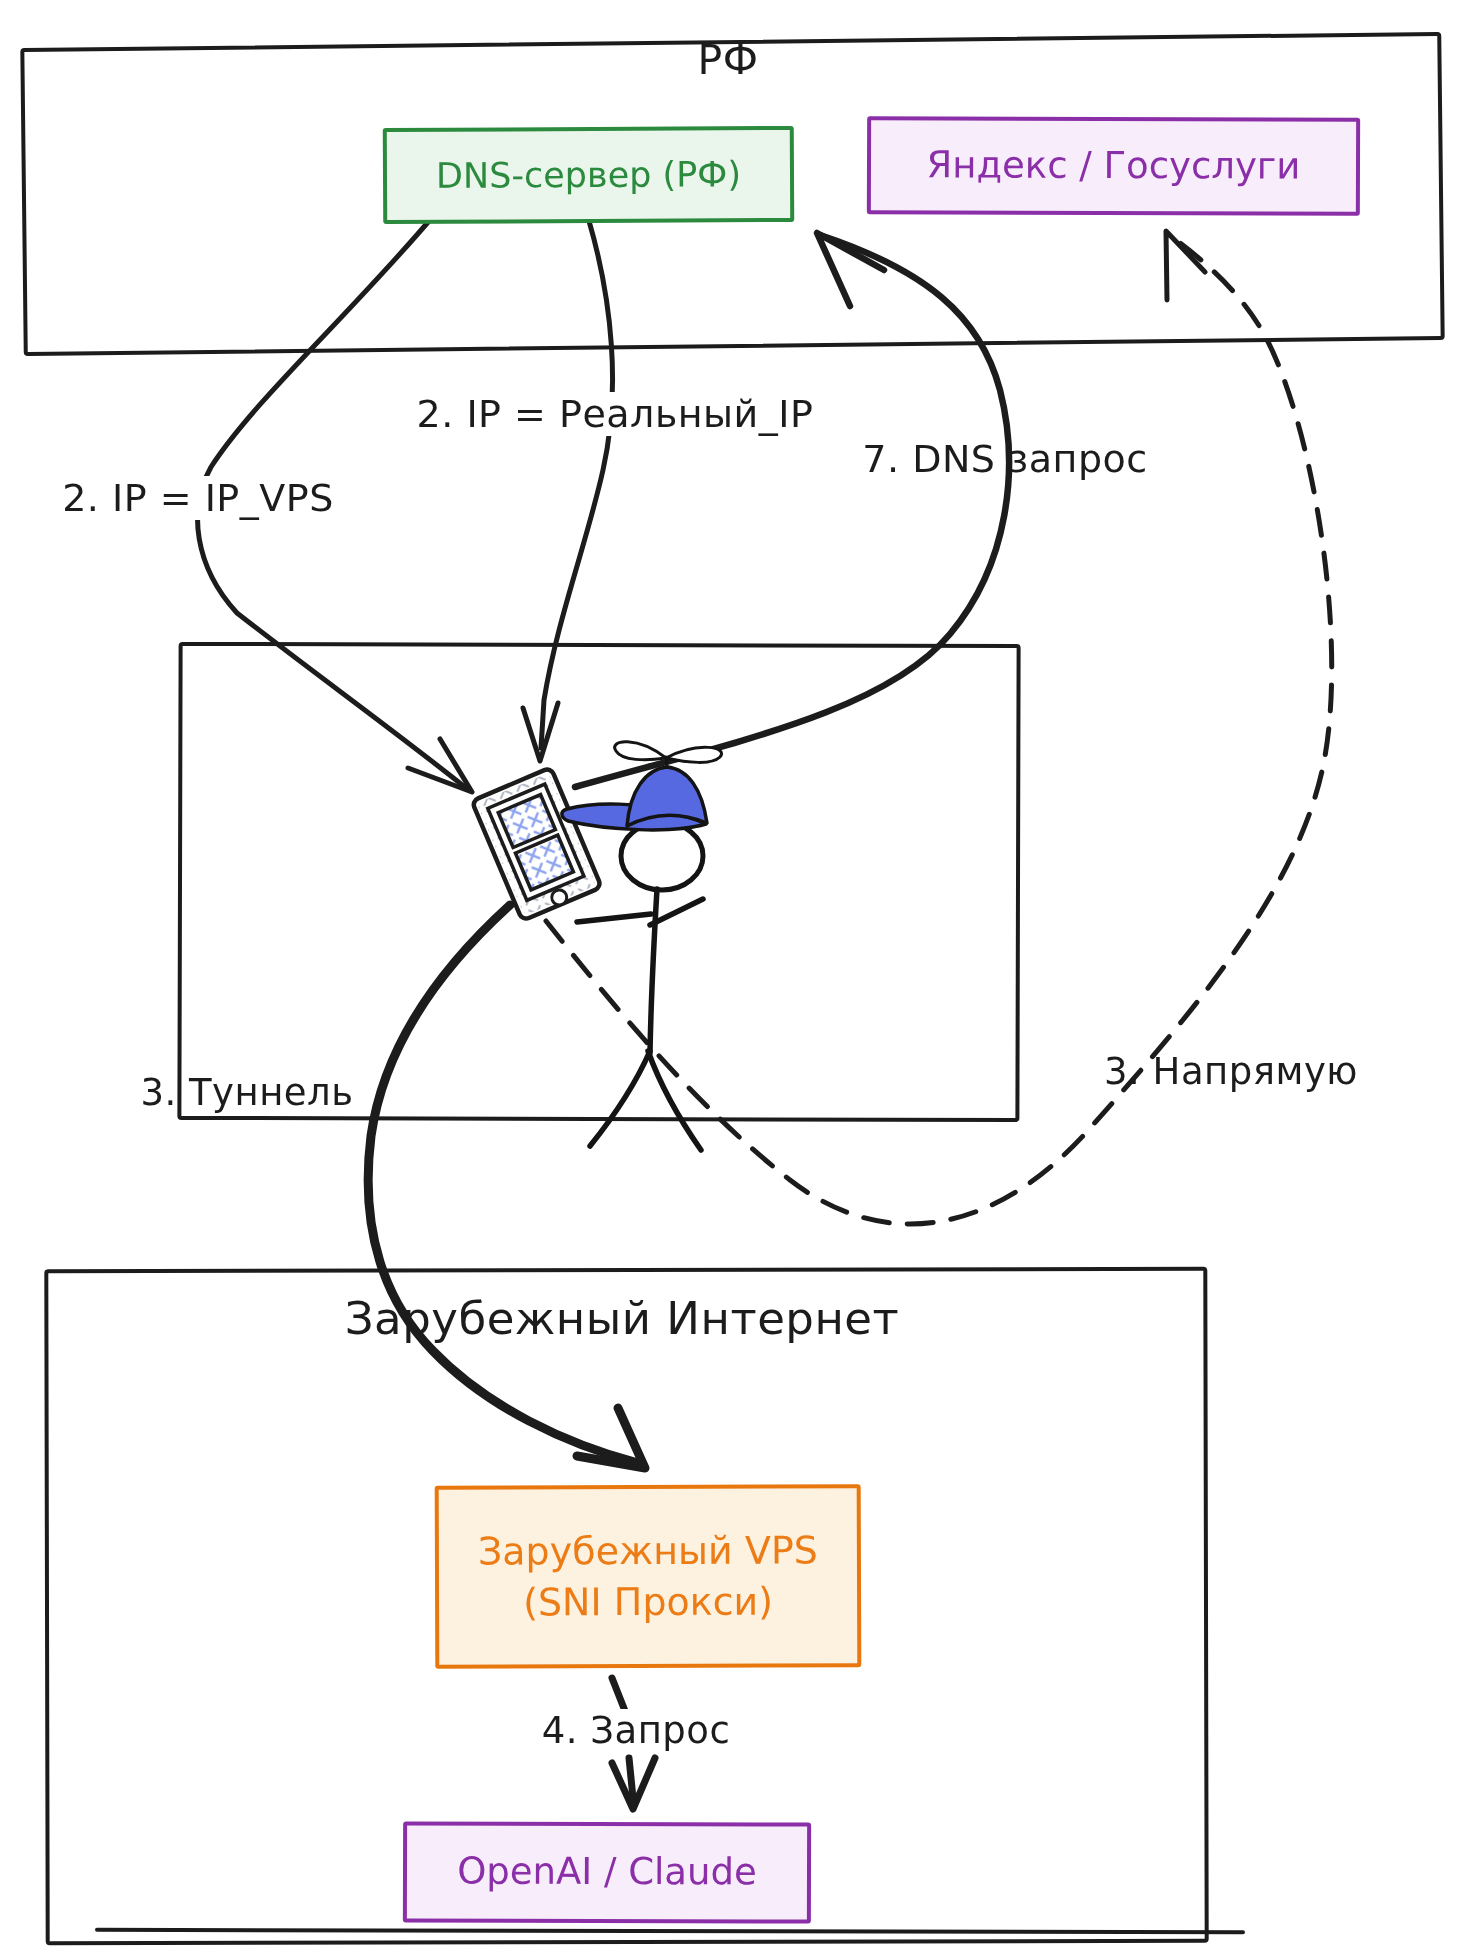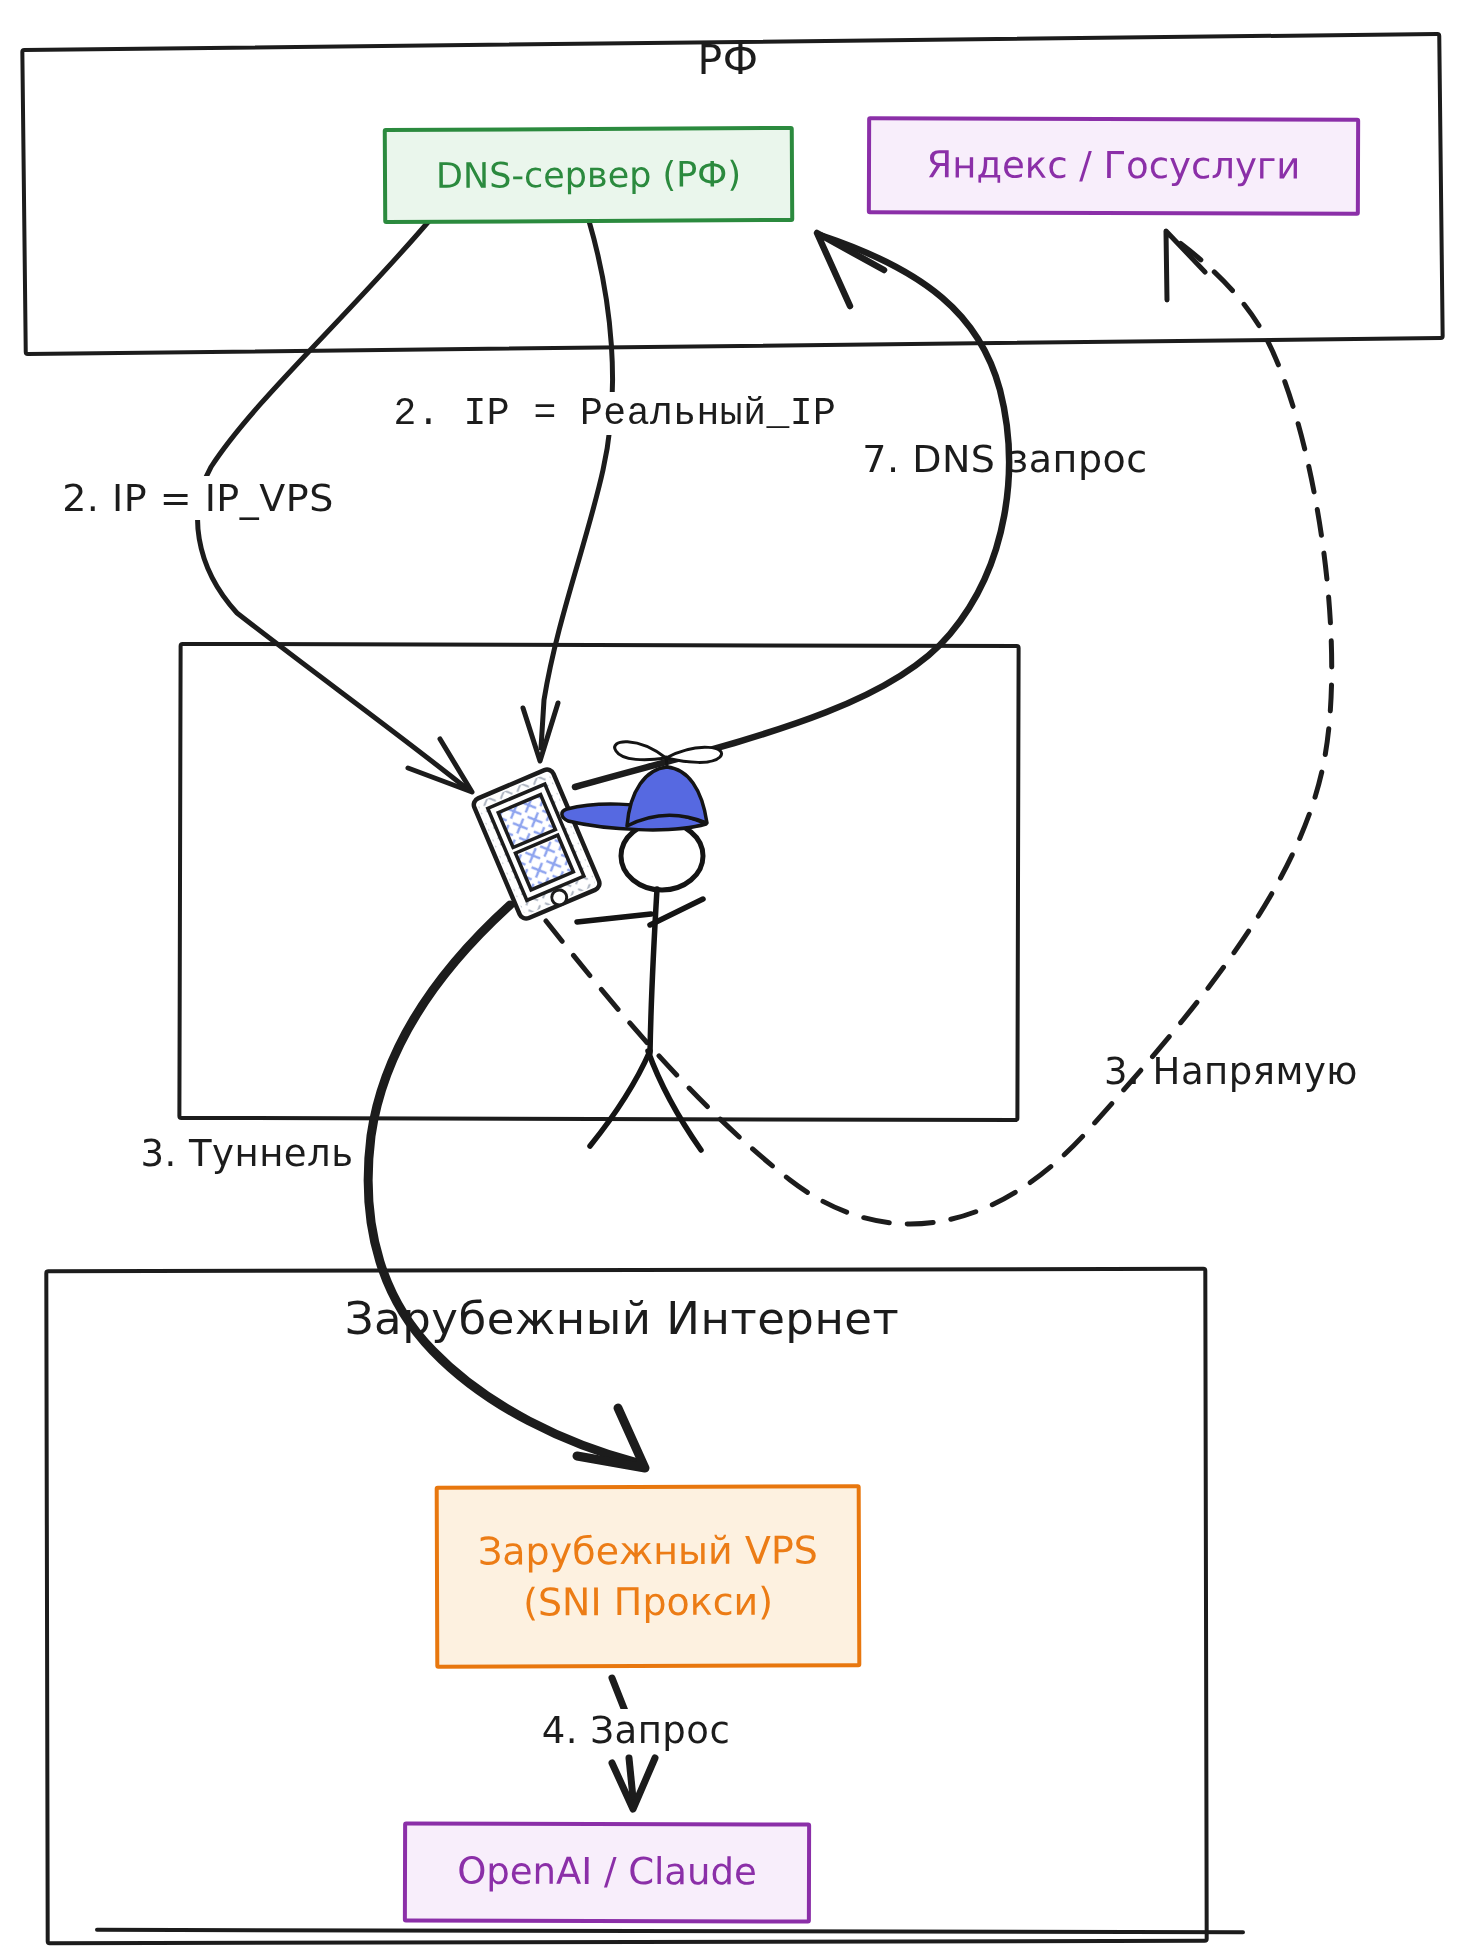--- a/index.html
+++ b/index.html
@@ -18,24 +18,24 @@
     position:absolute;display:flex;flex-direction:column;align-items:center;justify-content:center;
     border-radius:3px;text-align:center;line-height:1.32;white-space:nowrap;
   }
   .node-dns{left:383px;top:127px;width:403px;height:88px;border:4px solid #2b8a3e;background:#eaf6ec;color:#2b8a3e;font-size:35px;transform:rotate(-0.3deg);}
   .node-yandex{left:867px;top:117px;width:485px;height:90px;border:4px solid #8b2fa8;background:#f8eefb;color:#8b2fa8;font-size:37px;transform:rotate(0.2deg);}
   .node-vps{left:435px;top:1485px;width:418px;height:175px;border:4px solid #e8770e;background:#fdf1e0;color:#ec7c15;font-size:38px;transform:rotate(-0.2deg);}
   .node-openai{left:403px;top:1822px;width:400px;height:93px;border:4px solid #8b2fa8;background:#f8eefb;color:#8b2fa8;font-size:37px;transform:rotate(0.15deg);}
   .lbl{position:absolute;transform:translateX(-50%);white-space:nowrap;color:#1c1c1c;letter-spacing:0.5px;}
   .lbl-rf{left:728px;top:36px;font-size:41px;}
   .lbl-foreign{left:622px;top:1292px;font-size:45px;}
-  .lbl-ip-real{left:615px;top:392px;font-size:38px;background:#fff;padding:0 10px;font-family:Liberation Mono, monospace;}
+  .lbl-ip-real{left:615px;top:392px;font-size:38px;background:#fff;padding:0 10px;}
   .lbl-ip-vps{left:198px;top:441px;font-size:38px;background:#fff;padding:0 10px;margin-top:35px;}
   .lbl-dns-req{left:1005px;top:437px;font-size:38px;}
-  .lbl-tunnel{left:247px;top:1132px;font-size:37px;}
+  .lbl-tunnel{left:247px;top:1071px;font-size:37px;}
   .lbl-direct{left:1231px;top:1050px;font-size:37px;}
   .lbl-zapros{left:636px;top:1709px;font-size:37px;background:#fff;padding:0 8px;}
 </style>
 </head>
 <body>
 
 <div class="canvas">
 
   <div class="region region-rf"></div>
   <div class="region region-mid"></div>

